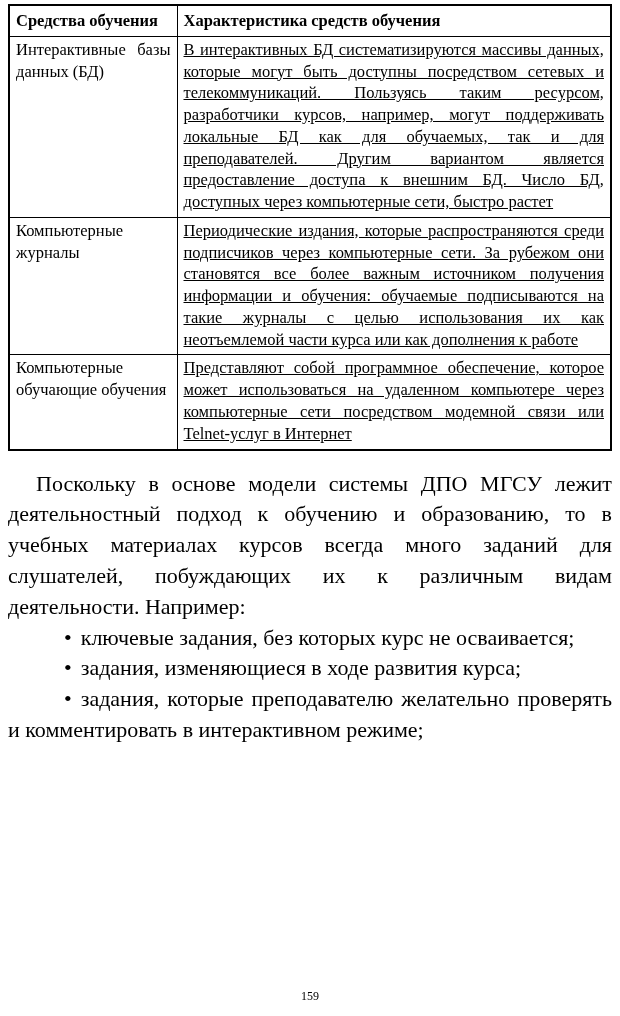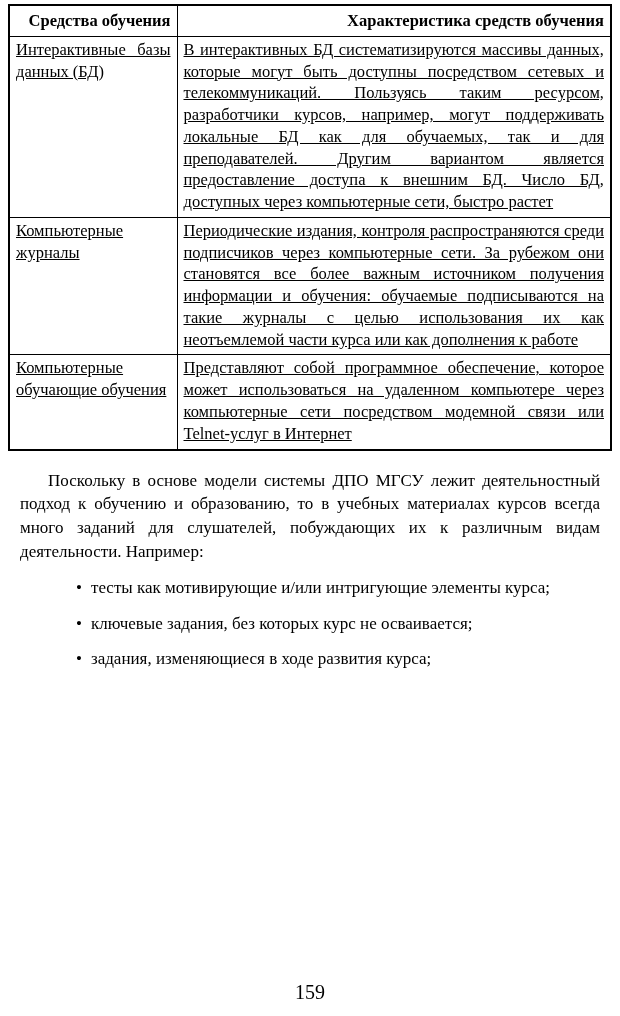--- a/index.html
+++ b/index.html
@@ -24,54 +24,53 @@
     font-size: 16.5px;
     line-height: 1.32;
   }
   table.tools-table th,
   table.tools-table td {
     border: 1px solid #000;
     vertical-align: top;
     padding: 2px 6px 4px 6px;
   }
   table.tools-table th {
-    text-align: right;
+    text-align: left;
     font-weight: bold;
     padding-top: 4px;
   }
   .col-term { width: 168px; }
   td.term {
     text-align: justify;
-    text-decoration: underline;
   }
   td.desc {
     text-align: justify;
     text-decoration: underline;
   }
   .para {
-    margin: 12px;
-    font-size: 17px;
+    margin: 0;
+    font-size: 22px;
     line-height: 1.4;
     text-align: justify;
     text-indent: 28px;
   }
   .intro {
     margin-top: 18px;
   }
   .bullet-marker {
     display: inline-block;
     margin-right: 9px;
   }
   .page-number {
     position: absolute;
     left: 0;
     bottom: 12px;
     width: 100%;
     text-align: center;
-    font-size: 20px;
+    font-size: 12px;
   }
 </style>
 </head>
 <body>
 
 <div class="page">
 
   <table class="tools-table">
     <colgroup>
       <col class="col-term">
@@ -83,38 +82,38 @@
         <th>Характеристика средств обучения</th>
       </tr>
     </thead>
     <tbody>
       <tr>
         <td class="term">Интерактивные базы данных (БД)</td>
         <td class="desc">В интерактивных БД систематизируются массивы данных, которые могут быть доступны посредством сетевых и телекоммуникаций. Пользуясь таким ресурсом, разработчики курсов, например, могут поддерживать локальные БД как для обучаемых, так и для преподавателей. Другим вариантом является предоставление доступа к внешним БД. Число БД, доступных через компьютерные сети, быстро растет</td>
       </tr>
       <tr>
         <td class="term">Компьютерные журналы</td>
-        <td class="desc">Периодические издания, контроля распространяются среди подписчиков через компьютерные сети. За рубежом они становятся все более важным источником получения информации и обучения: обучаемые подписываются на такие журналы с целью использования их как неотъемлемой части курса или как дополнения к работе</td>
+        <td class="desc">Периодические издания, которые распространяются среди подписчиков через компьютерные сети. За рубежом они становятся все более важным источником получения информации и обучения: обучаемые подписываются на такие журналы с целью использования их как неотъемлемой части курса или как дополнения к работе</td>
       </tr>
       <tr>
         <td class="term">Компьютерные обучающие обучения</td>
         <td class="desc">Представляют собой программное обеспечение, которое может использоваться на удаленном компьютере через компьютерные сети посредством модемной связи или Telnet-услуг в Интернет</td>
       </tr>
     </tbody>
   </table>
 
   <p class="para intro">Поскольку в основе модели системы ДПО МГСУ лежит деятельностный подход к обучению и образованию, то в учебных материалах курсов всегда много заданий для слушателей, побуждающих их к различным видам деятельности. Например:</p>
 
 
 
 
-  <p class="para"><span class="bullet-marker">•</span><span>тесты как мотивирующие и/или интригующие элементы курса;</span></p>
 
   <p class="para"><span class="bullet-marker">•</span><span>ключевые задания, без которых курс не осваивается;</span></p>
 
   <p class="para"><span class="bullet-marker">•</span><span>задания, изменяющиеся в ходе развития курса;</span></p>
 
 
+  <p class="para"><span class="bullet-marker">•</span><span>задания, которые преподавателю желательно проверять и комментировать в интерактивном режиме;</span></p>
 
 
   <div class="page-number">159</div>
 
 </div>
 
 </body></html>

